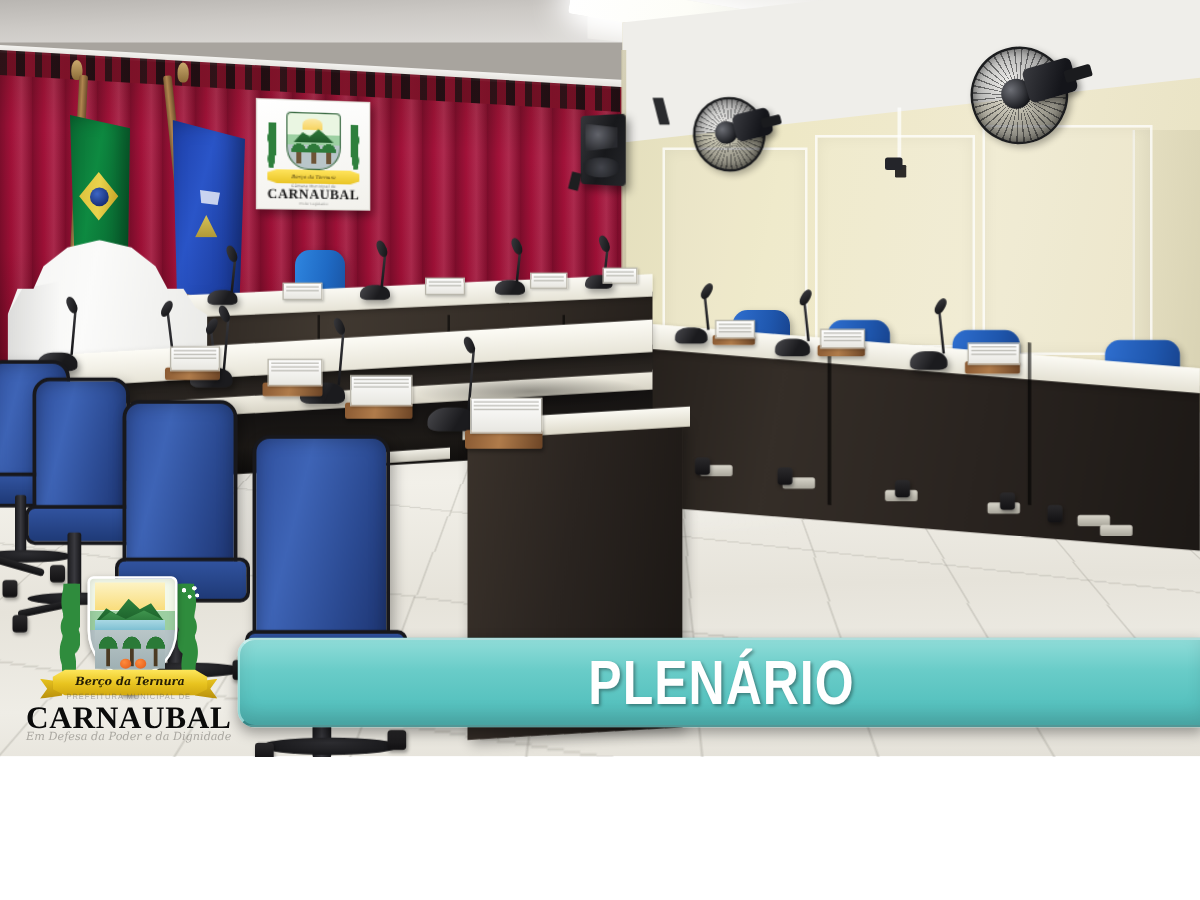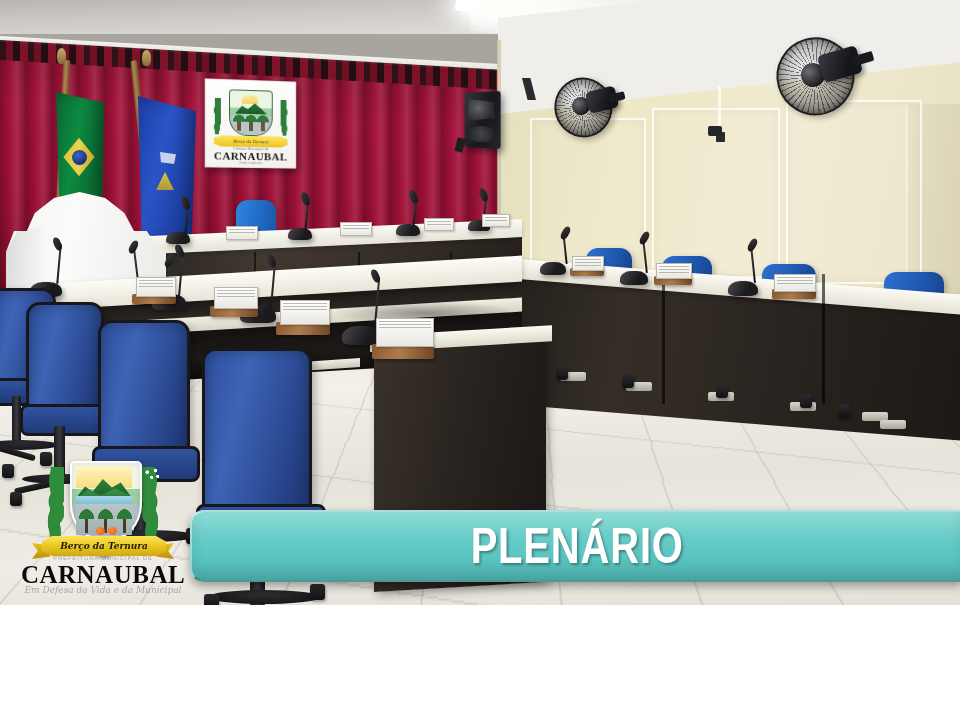--- a/index.html
+++ b/index.html
@@ -689,20 +689,20 @@
         <div class="wm-berry" style="left:24px"></div>
         <div class="wm-berry" style="left:36px"></div>
       </div>
       <div class="wm-tail-l"></div>
       <div class="wm-tail-r"></div>
       <div class="wm-ribbon">
         <span>Berço da Ternura</span>
       </div>
       <div class="wm-pref">PREFEITURA MUNICIPAL DE</div>
       <div class="wm-name">CARNAUBAL</div>
-      <div class="wm-tag">Em Defesa da Vida e da Municipal</div>
+      <div class="wm-tag">Em Defesa da Poder e da Dignidade</div>
     </div>
 
   </div>
 
   <div id="whitespace"></div>
 
 </div>
 
 </body></html>

